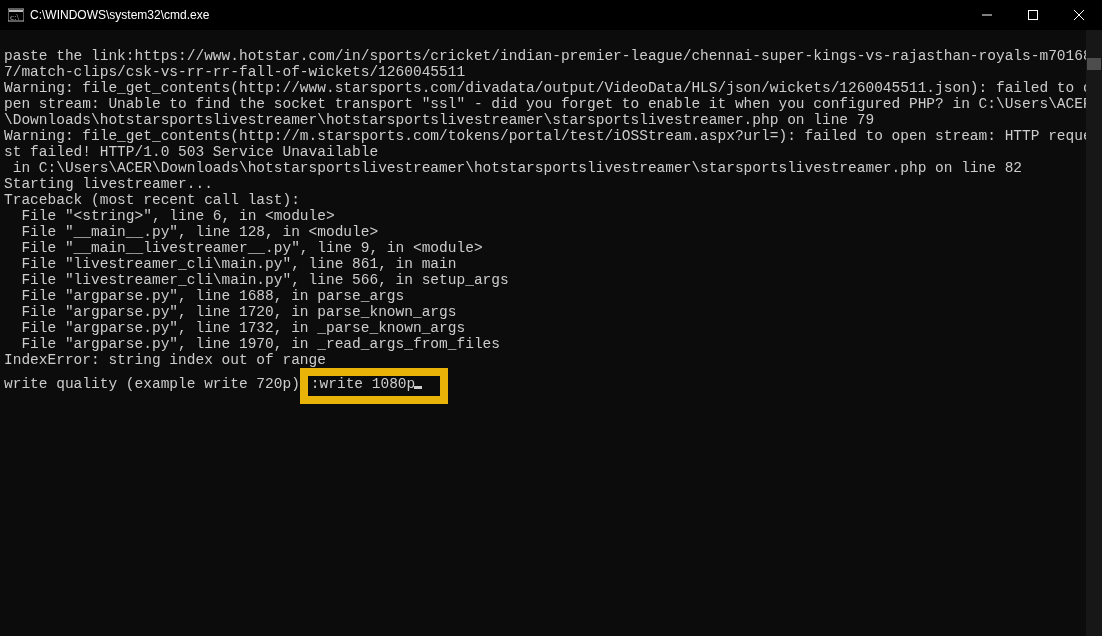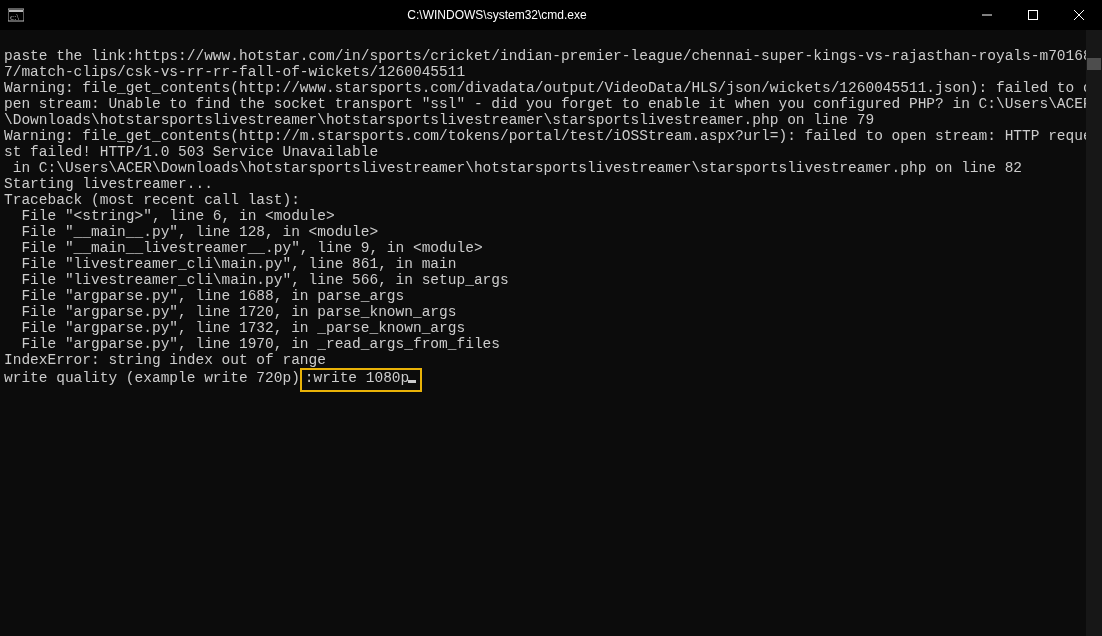--- a/index.html
+++ b/index.html
@@ -29,21 +29,20 @@
       display: inline-flex;
       align-items: center;
       justify-content: center;
     }
     .titlebar-text {
       flex: 1;
       color: #ffffff;
       font-family: 'Segoe UI', Tahoma, sans-serif;
       font-size: 12px;
       font-weight: 400;
-      text-align: center;
     }
     .window-controls {
       display: flex;
       height: 100%;
     }
     .win-btn {
       width: 46px;
       height: 100%;
       display: flex;
       align-items: center;
@@ -69,22 +68,22 @@
     }
     .scrollbar-thumb {
       position: absolute;
       top: 28px;
       right: 1px;
       width: 14px;
       height: 12px;
       background: #4d4d4d;
     }
     .redbox {
-      border: 2px solid #eab308;
-      padding: 0 4px 4px 3px;
+      border: 8px solid #eab308;
+      padding: 0 18px 4px 3px;
       display: inline-block;
       line-height: 16px;
     }
     .cursor {
       display: inline-block;
       width: 8px;
       height: 3px;
       background: #cccccc;
       vertical-align: -1px;
       margin-left: -1px;

